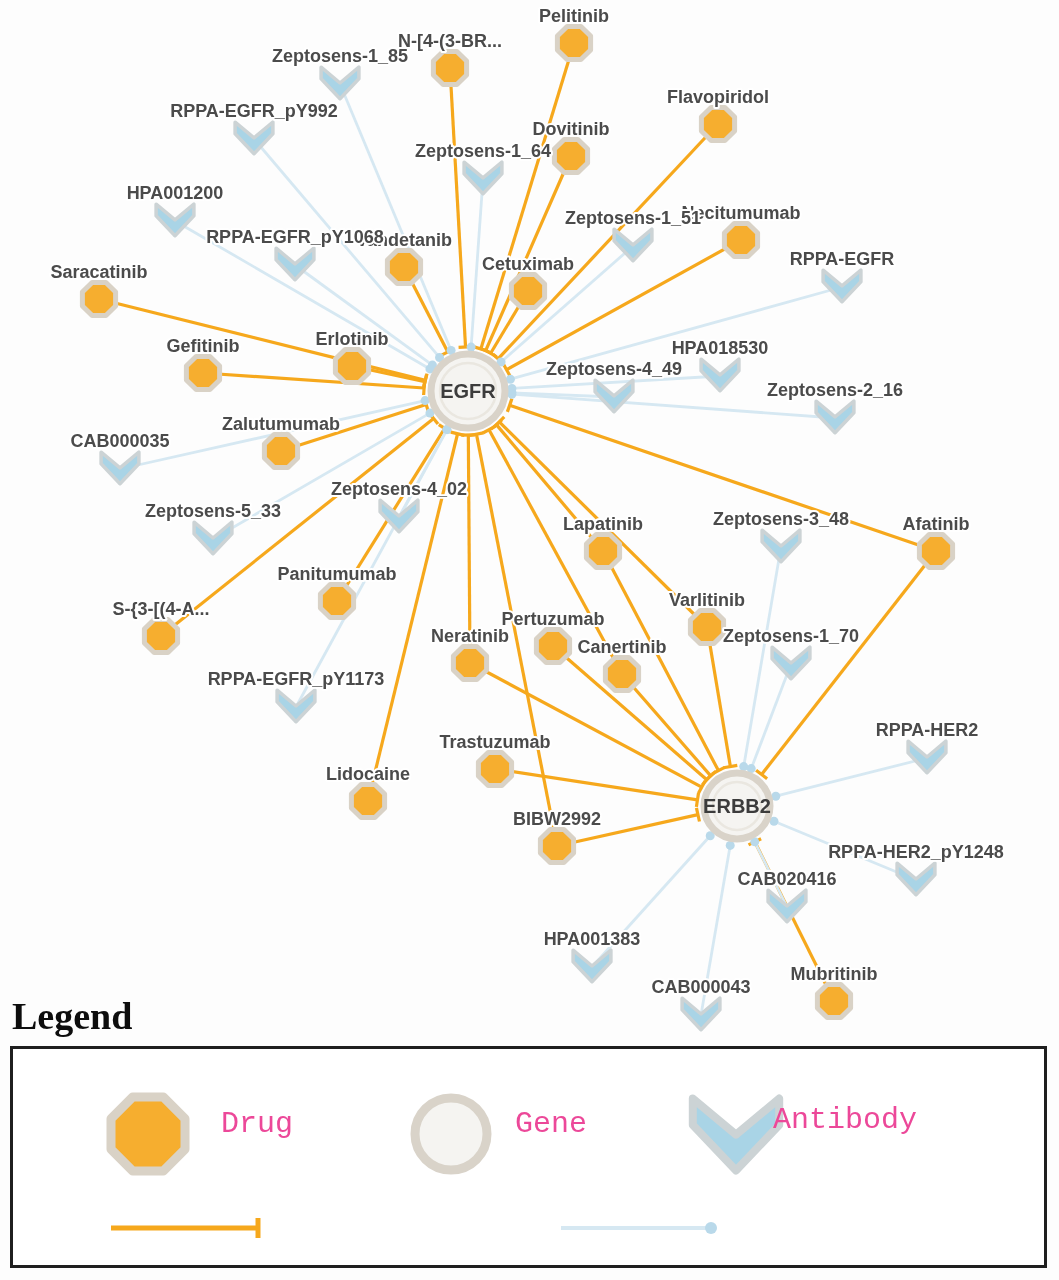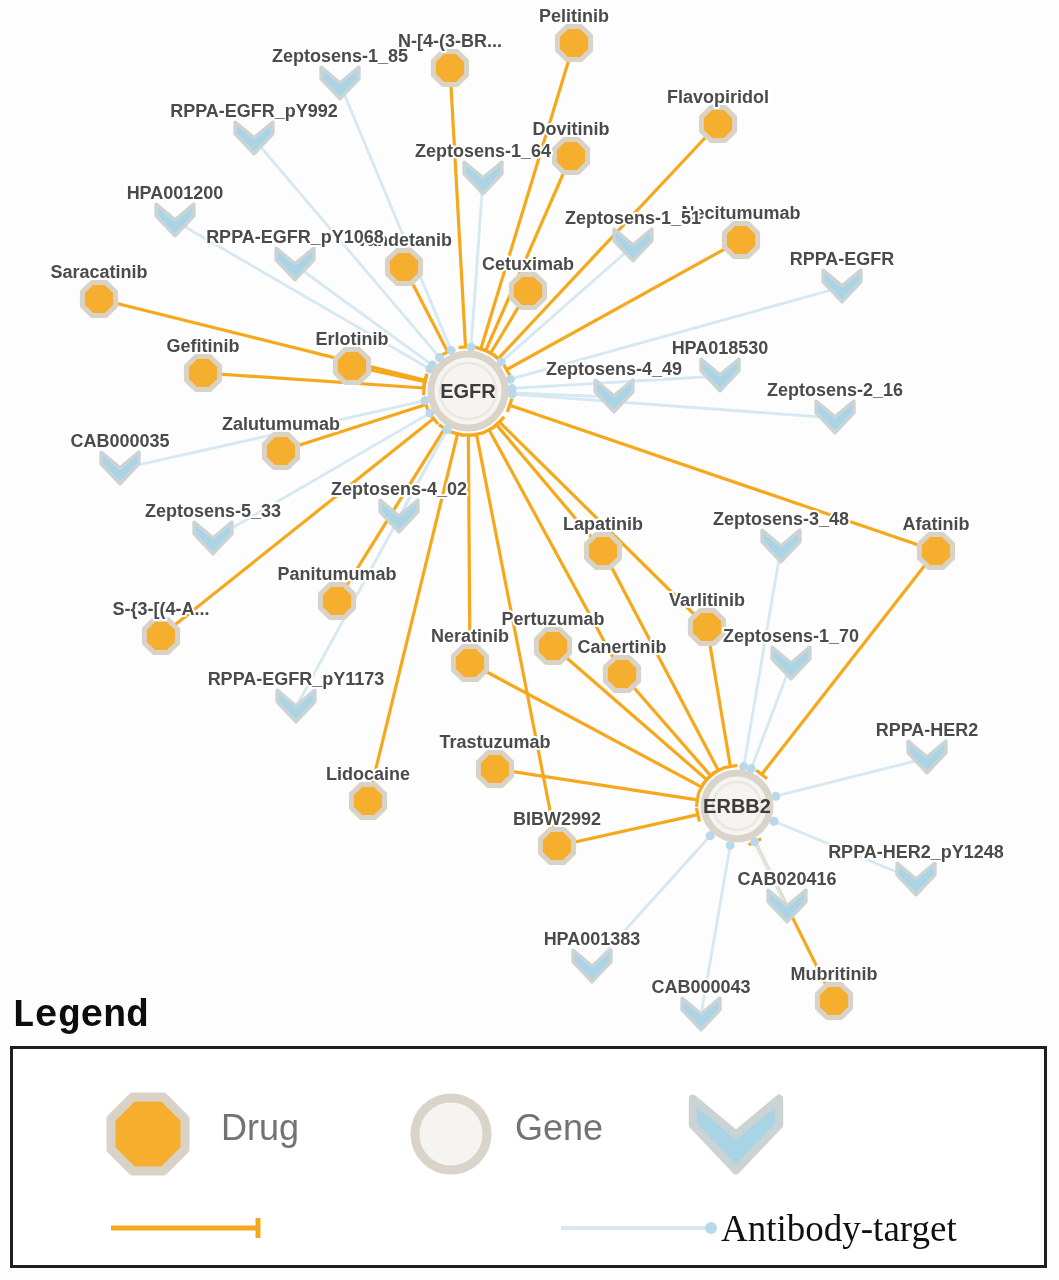--- a/index.html
+++ b/index.html
@@ -16,30 +16,30 @@
     fill:var(--label-color,#4b4b4b);
     stroke:#ffffff;stroke-width:4px;paint-order:stroke;stroke-linejoin:round;
   }
   .glabel{
     font-family:"Liberation Sans",sans-serif;
     font-weight:bold;font-size:20px;
     fill:var(--gene-label-color,#3c3c3c);
   }
   #legend-title{
     position:absolute;left:12px;top:994px;
-    font-family:Liberation Mono, monospace;font-weight:bold;font-size:38px;color:#0d0d0d;
+    font-family:Liberation Serif, serif;font-weight:bold;font-size:38px;color:#0d0d0d;
   }
   #legend-box{
     position:absolute;left:10px;top:1046px;width:1031px;height:216px;
     border:3px solid #1f1f1f;background:#ffffff;
   }
   #legend-box svg{position:absolute;}
   .lg1{
     position:absolute;top:58px;
-    font-family:Liberation Sans, sans-serif;font-size:36px;color:#737373;white-space:nowrap;
+    font-family:Liberation Mono, monospace;font-size:30px;color:#ec4899;white-space:nowrap;
   }
   .lg2{
     position:absolute;top:158px;
     font-family:"Liberation Serif",serif;font-size:37px;color:#101010;white-space:nowrap;
   }
   #lg-drug{left:85px;top:33px;width:100px;height:104px;}
   #lg-drug-label{left:208px;}
   #lg-gene{left:388px;top:33px;width:100px;height:104px;}
   #lg-gene-label{left:502px;text-align:center;}
   #lg-antibody{left:668px;top:42px;width:110px;height:95px;}
@@ -267,25 +267,25 @@
     <span id="lg-drug-label" class="lg1">Drug</span>
 
     <svg id="lg-gene" viewBox="0 0 100 104">
         <circle cx="50" cy="52" r="36" fill="#f5f4f1" stroke="#d9d3c9" stroke-width="9"></circle>
       </svg>
     <span id="lg-gene-label" class="lg1">Gene</span>
 
     <svg id="lg-antibody" viewBox="0 0 110 95">
         <polygon points="11.8,7.6 55.0,43.6 98.2,7.6 98.2,34.0 55.0,79.6 11.8,34.0" fill="#a9d4e6" stroke="#ccd3d5" stroke-width="8" stroke-linejoin="round"></polygon>
       </svg>
+    <span id="lg-antibody-label" class="lg1">Antibody</span>
 
     <svg id="lg-drug-edge" viewBox="0 0 170 26">
         <line x1="3" y1="13" x2="150" y2="13" stroke="#f6a81c" stroke-width="5"></line>
         <line x1="150" y1="3" x2="150" y2="23" stroke="#f6a81c" stroke-width="5"></line>
       </svg>
 
     <svg id="lg-ab-edge" viewBox="0 0 170 26">
         <line x1="3" y1="13" x2="148" y2="13" stroke="#d6e8f2" stroke-width="4"></line>
         <circle cx="153" cy="13" r="6" fill="#b9d9ea"></circle>
       </svg>
-    <span id="lg-ab-edge-label" class="lg2">Antibody-target</span>
   </div>
 </div>
 
 </body></html>

